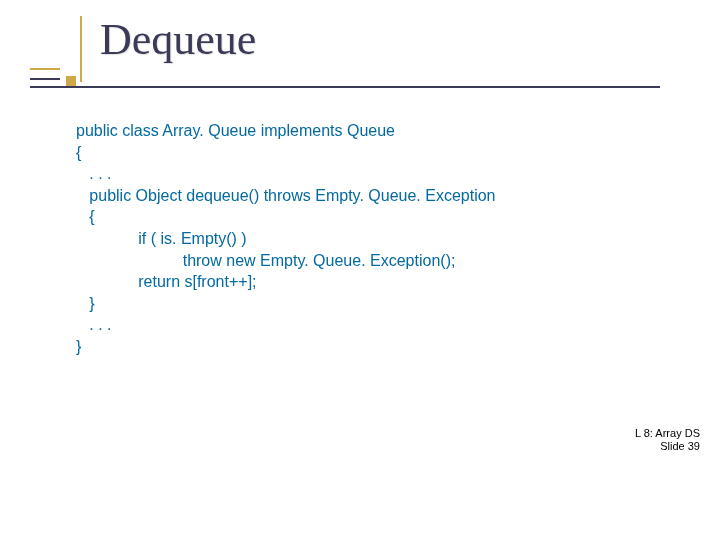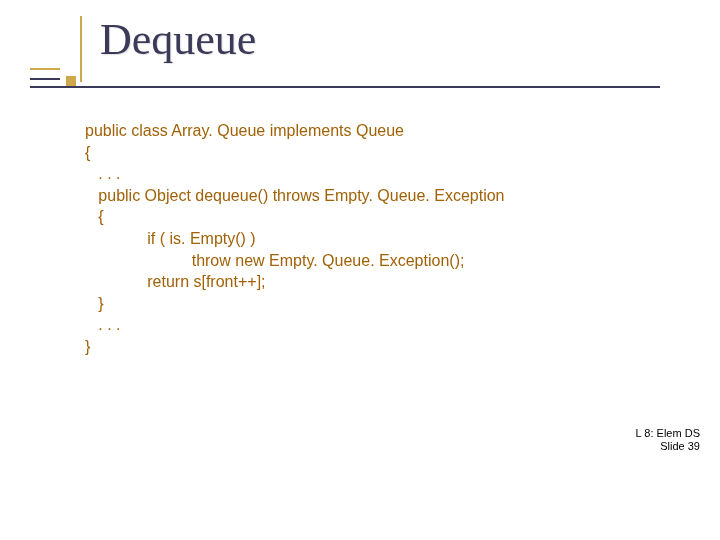--- a/index.html
+++ b/index.html
@@ -64,24 +64,24 @@
     position: absolute;
     left: 36px;
     bottom: 2px;
     width: 10px;
     height: 10px;
     background: #cfa84a;
   }
   .body {
     position: absolute;
     top: 120px;
-    left: 85px;
+    left: 76px;
     right: 60px;
     font-size: 16px;
-    color: #a16207;
+    color: #0369a1;
     line-height: 1.35;
     white-space: pre;
   }
   .footer {
     position: absolute;
     right: 20px;
     bottom: 14px;
     text-align: right;
     font-size: 11px;
     color: #000;
@@ -106,17 +106,17 @@
    public Object dequeue() throws Empty. Queue. Exception
    {
               if ( is. Empty() )
                         throw new Empty. Queue. Exception();
               return s[front++];
    }
    . . .
 }</div>
 
   <div class="footer">
-    <div>L 8: Elem DS</div>
+    <div>L 8: Array DS</div>
     <div>Slide 39</div>
   </div>
 
 </div>
 
 </body></html>

